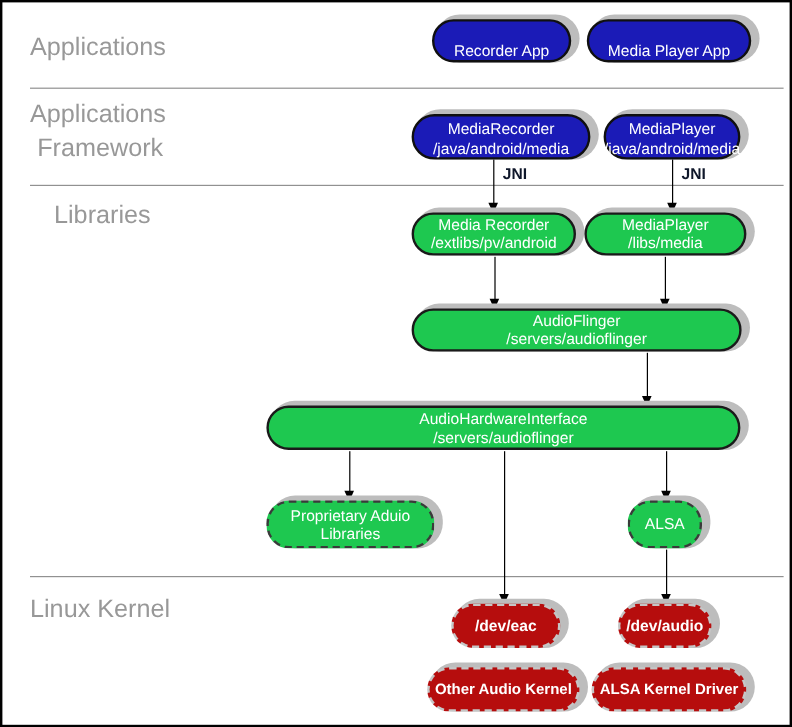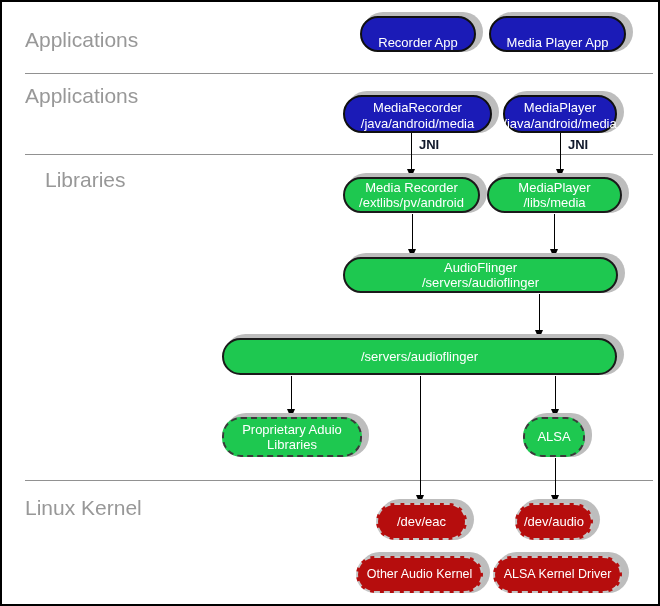--- a/index.html
+++ b/index.html
@@ -15,40 +15,40 @@
     position:absolute;box-sizing:border-box;border-radius:19px;
     display:flex;flex-direction:column;align-items:center;justify-content:center;
     color:#fff;text-align:center;line-height:1.18;white-space:nowrap;
     box-shadow:5px -2px 0 2px var(--shadow,#bdbdbd);
   }
   .pill .t{font-size:13px;}
   .pill .s{font-size:13px;}
   .blue{background:var(--blue,#1b1bb7);border:2px solid #101010;justify-content:flex-end;}
   .green{background:var(--green,#1ec850);border:2px solid #1a1a1a;text-align:right;}
   .green-dashed{background:var(--green,#1ec850);border:2px dashed #3a3a3a;}
-  .red-dashed{background:var(--red,#b60d0d);border:2px dashed #c6c6c6;}
+  .red-dashed{background:var(--red,#b60d0d);border:2px dashed #c6c6c6;font-weight:bold;}
   .arrow{position:absolute;width:1px;background:#000;}
   .arrow::after{
     content:"";position:absolute;bottom:-1px;left:-4px;
     border-left:4px solid transparent;border-right:4px solid transparent;
     border-top:9px solid #000;
   }
   .edge-label{position:absolute;color:#0f172a;font-size:13px;font-weight:bold;}
 </style>
 </head>
 <body>
 
 <div class="frame"></div>
 
 <div class="divider" style="top:73px"></div>
 <div class="divider" style="top:154px"></div>
 <div class="divider" style="top:480px"></div>
 
 <div class="section-label" style="left:25px;top:26px">Applications</div>
-<div class="section-label" style="left:25px;top:82px"><span>Applications</span><br></div>
+<div class="section-label" style="left:25px;top:82px"><span>Applications</span><br><span style="padding-left:6px">Framework</span></div>
 <div class="section-label" style="left:28px;top:166px"><span style="padding-left:17px">Libraries</span><br></div>
 <div class="section-label" style="left:25px;top:494px">Linux Kernel</div>
 
 <div class="pill blue" style="left:360px;top:16px;width:116px;height:36px">
   <span class="t">Recorder App</span>
 </div>
 <div class="pill blue" style="left:489px;top:16px;width:137px;height:36px">
   <span class="t">Media Player App</span>
 </div>
 
@@ -79,20 +79,21 @@
 <div class="arrow" style="left:554px;top:214px;height:43px"></div>
 
 <div class="pill green" style="left:343px;top:257px;width:275px;height:36px">
   <span class="t">AudioFlinger</span>
   <span class="s">/servers/audioflinger</span>
 </div>
 
 <div class="arrow" style="left:539px;top:294px;height:44px"></div>
 
 <div class="pill green" style="left:222px;top:338px;width:395px;height:37px">
+  <span class="t">AudioHardwareInterface</span>
   <span class="s">/servers/audioflinger</span>
 </div>
 
 <div class="arrow" style="left:291px;top:376px;height:41px"></div>
 <div class="arrow" style="left:420px;top:376px;height:127px"></div>
 <div class="arrow" style="left:555px;top:376px;height:41px"></div>
 
 <div class="pill green-dashed" style="left:222px;top:417px;width:140px;height:40px">
   <span class="t">Proprietary Aduio</span>
   <span class="t">Libraries</span>

